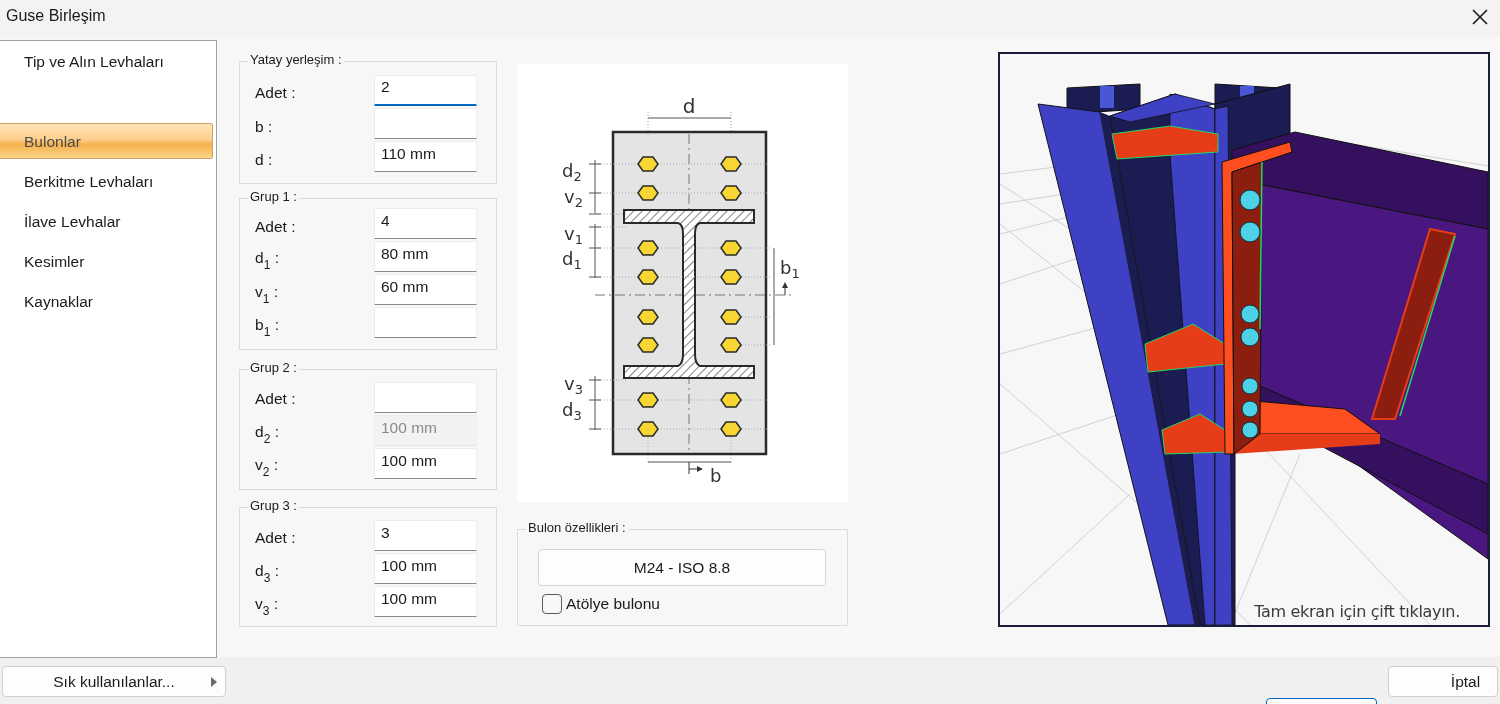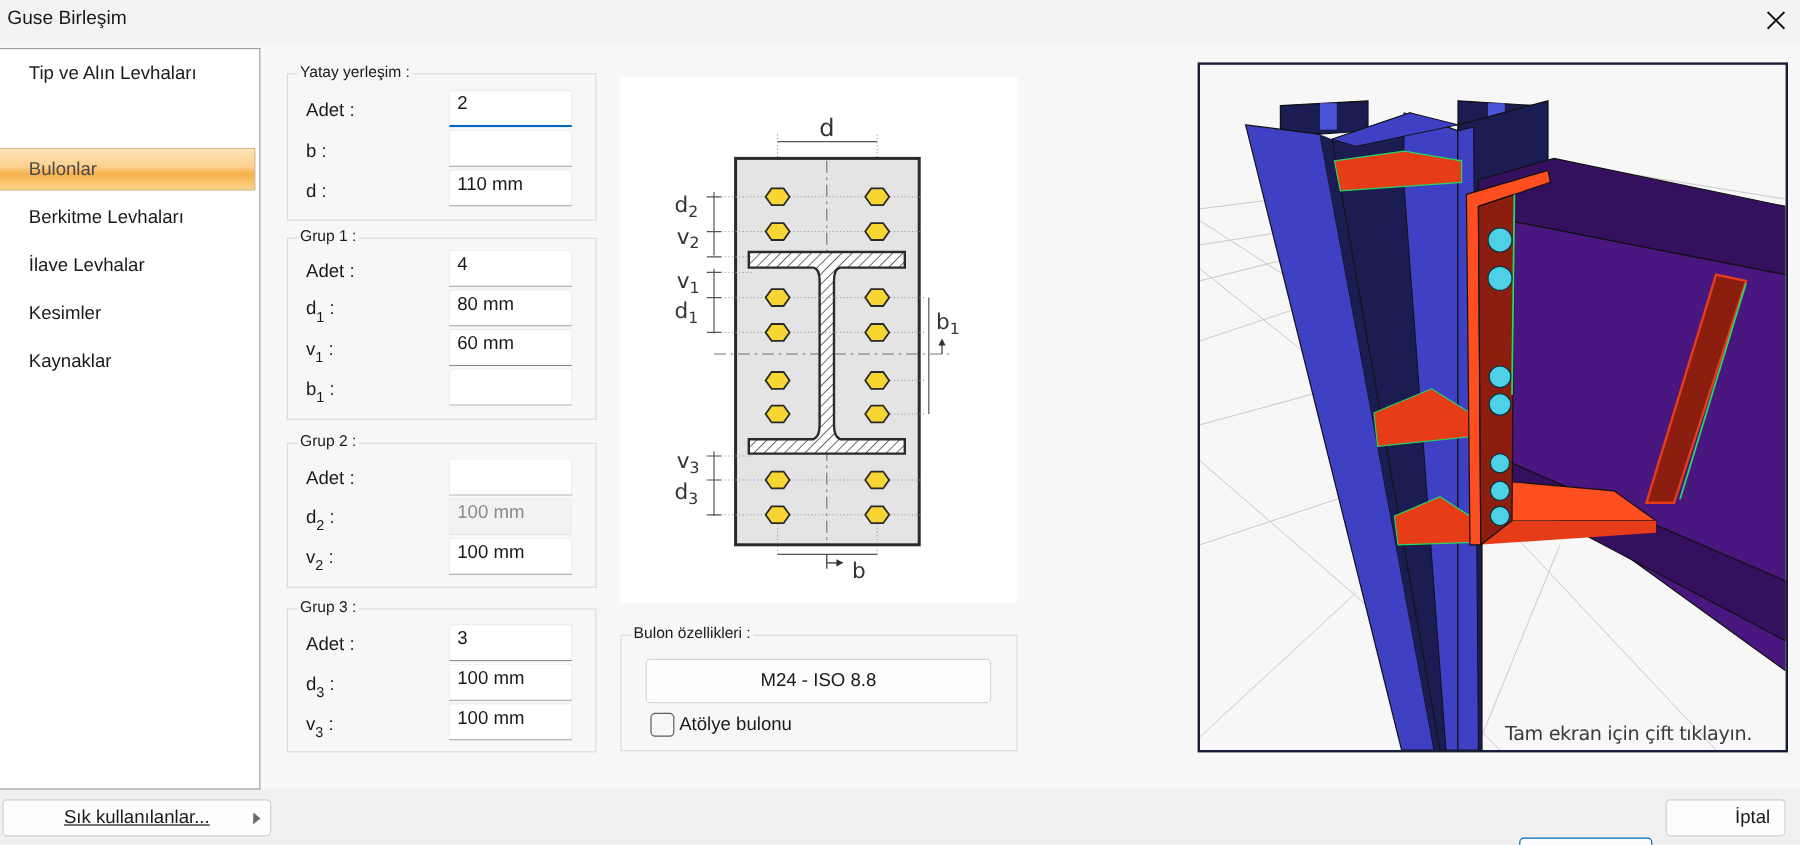--- a/index.html
+++ b/index.html
@@ -318,18 +318,18 @@
       <circle cx="250" cy="260" r="9"></circle>
         <circle cx="250" cy="283" r="9"></circle>
       <circle cx="250" cy="332" r="8"></circle>
         <circle cx="250" cy="355" r="8"></circle>
       <circle cx="250" cy="376" r="8"></circle>
     </g>
   </svg>
   <span class="hint">Tam ekran için çift tıklayın.</span>
 </div>
 
-<div class="bottom-btn" style="left:2px;top:666px;width:224px;text-decoration:underline;">
+<div class="bottom-btn" style="left:2px;top:666px;width:224px;">
   <span>Sık kullanılanlar...</span>
   <span class="fav-arrow"></span>
 </div>
 <div class="bottom-btn primary" style="left:1266px;top:666px;width:111px;margin-top:32px;">Tamam</div>
-<div class="bottom-btn" style="left:1388px;top:666px;width:100px;padding-left:45px;">İptal</div>
+<div class="bottom-btn" style="left:1388px;top:666px;width:110px;padding-left:45px;">İptal</div>
 
 </body></html>

